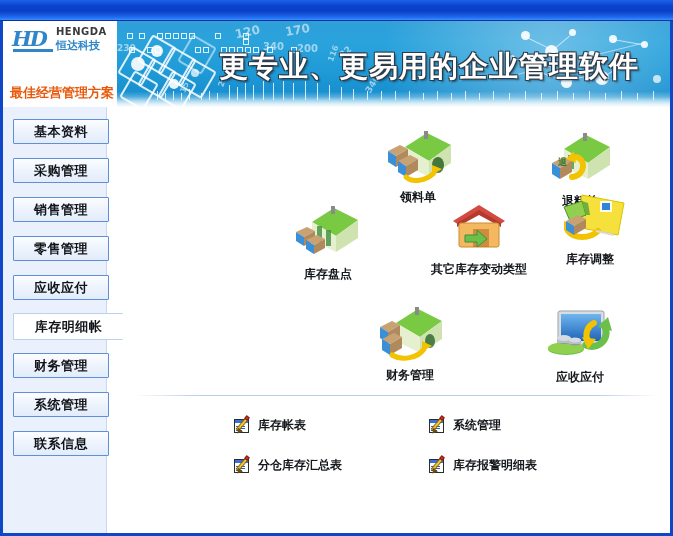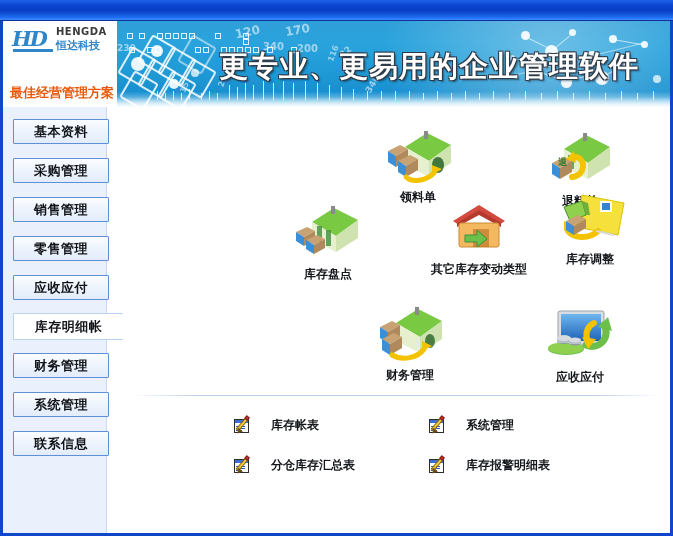--- a/index.html
+++ b/index.html
@@ -167,21 +167,21 @@
     margin-top:2px;font-size:12px;font-weight:bold;color:#15181c;
     letter-spacing:0px;white-space:nowrap;
   }
 
   .divider{
     position:absolute;left:10px;top:288px;width:524px;height:1px;
     background:linear-gradient(to right,#ffffff,#b9cdec 12%,#b9cdec 88%,#ffffff);
   }
 
   .link-item{
-    position:absolute;display:flex;align-items:center;cursor:default;gap:13px;
+    position:absolute;display:flex;align-items:center;cursor:default;
   }
   .link-icon{
     position:relative;width:18px;height:16px;margin-right:6px;flex:0 0 auto;
   }
   .li-page{
     position:absolute;left:0;top:1px;width:15px;height:14px;
     background:#ffffff;border:1px solid #2c2c2c;box-sizing:border-box;
   }
   .li-head{
     position:absolute;left:1px;top:2px;width:13px;height:3px;background:#3a6fd8;

